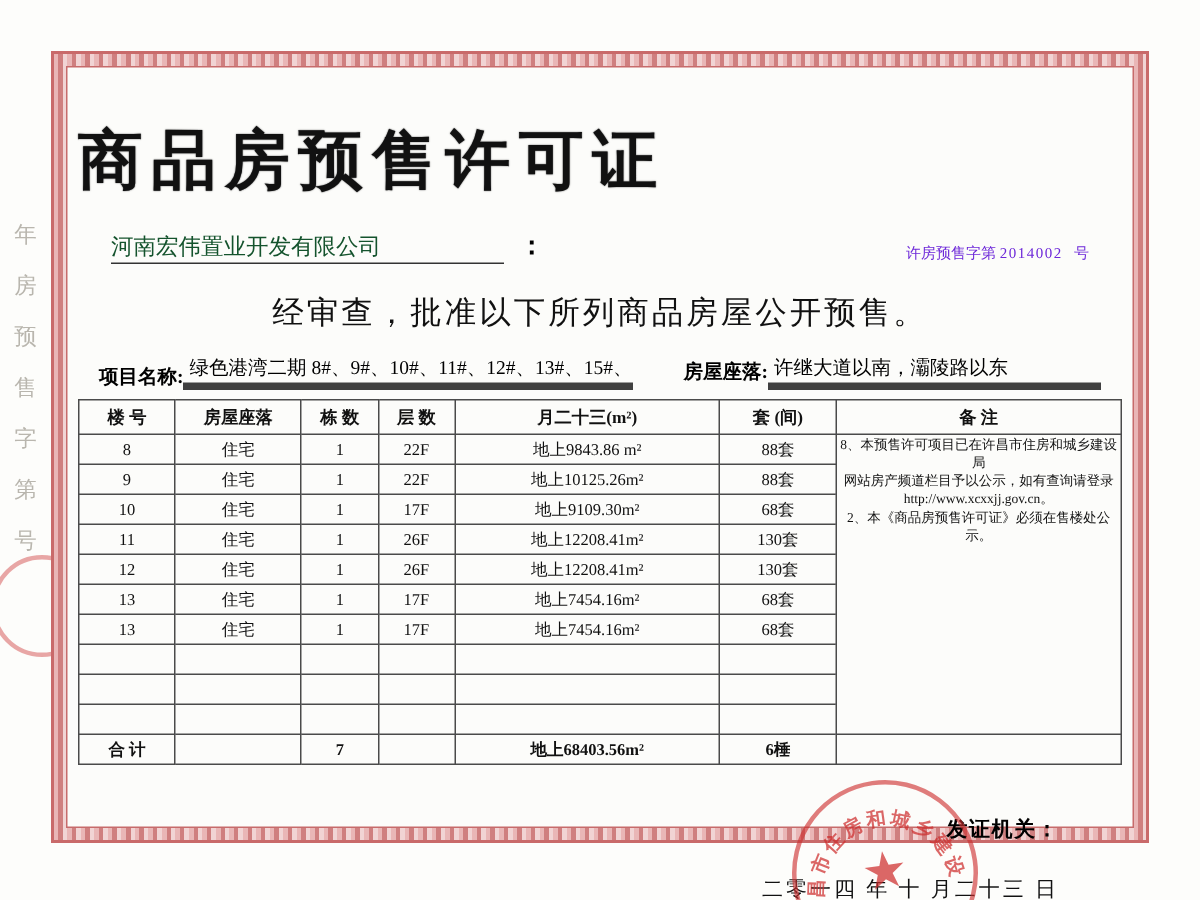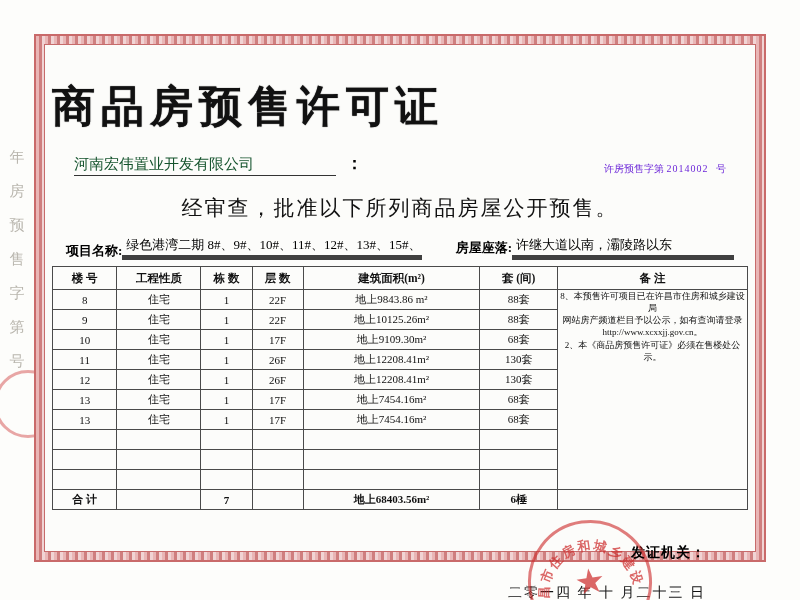--- a/index.html
+++ b/index.html
@@ -283,24 +283,24 @@
       <span class="loc-wrap">
         <span class="lbl">房屋座落:</span>
         <span class="val-underline loc-val">许继大道以南，灞陵路以东</span>
       </span>
     </div>
 
     <table class="main">
       <thead>
         <tr>
           <th class="col-no">楼  号</th>
-          <th class="col-nature">工程性质</th>
+          <th class="col-nature">房屋座落</th>
           <th class="col-bldgs">栋 数</th>
           <th class="col-floors">层 数</th>
-          <th class="col-area">建筑面积(m²)</th>
+          <th class="col-area">月二十三(m²)</th>
           <th class="col-units">套 (间)</th>
           <th class="col-remark">备    注</th>
         </tr>
       </thead>
       <tbody>
         <tr>
           <td>8</td>
           <td>住宅</td>
           <td>1</td>
           <td>22F</td>

